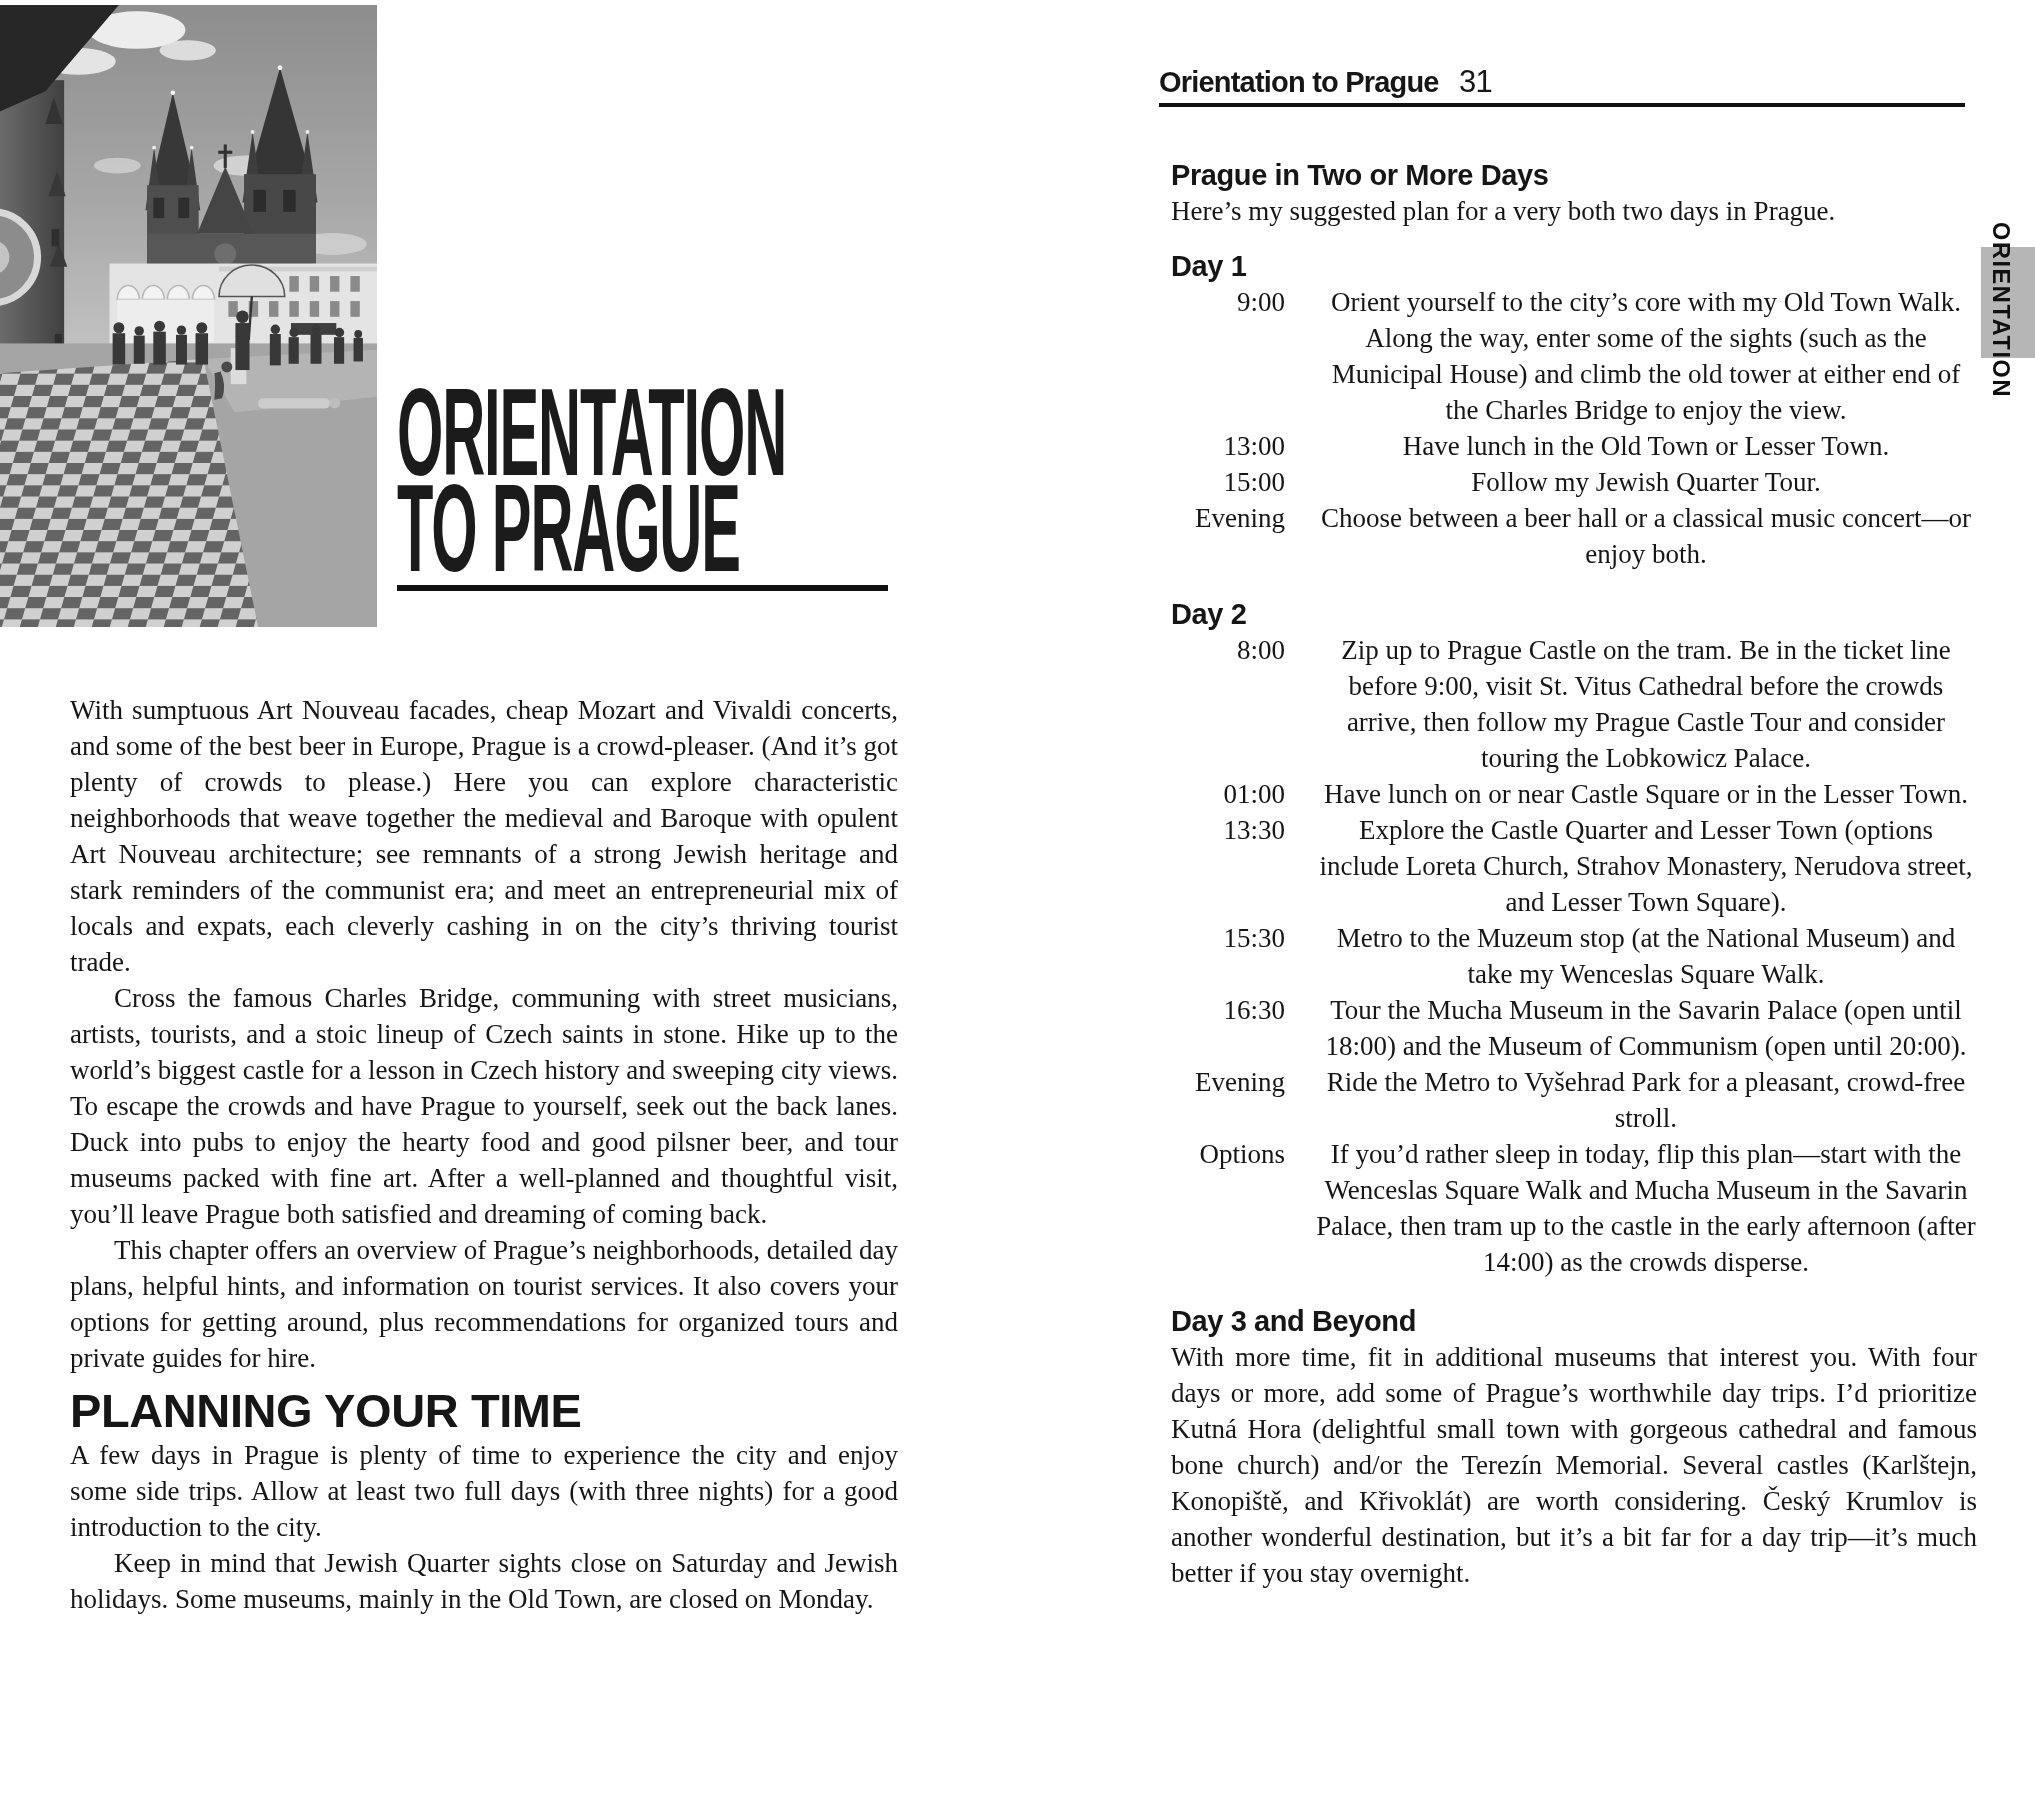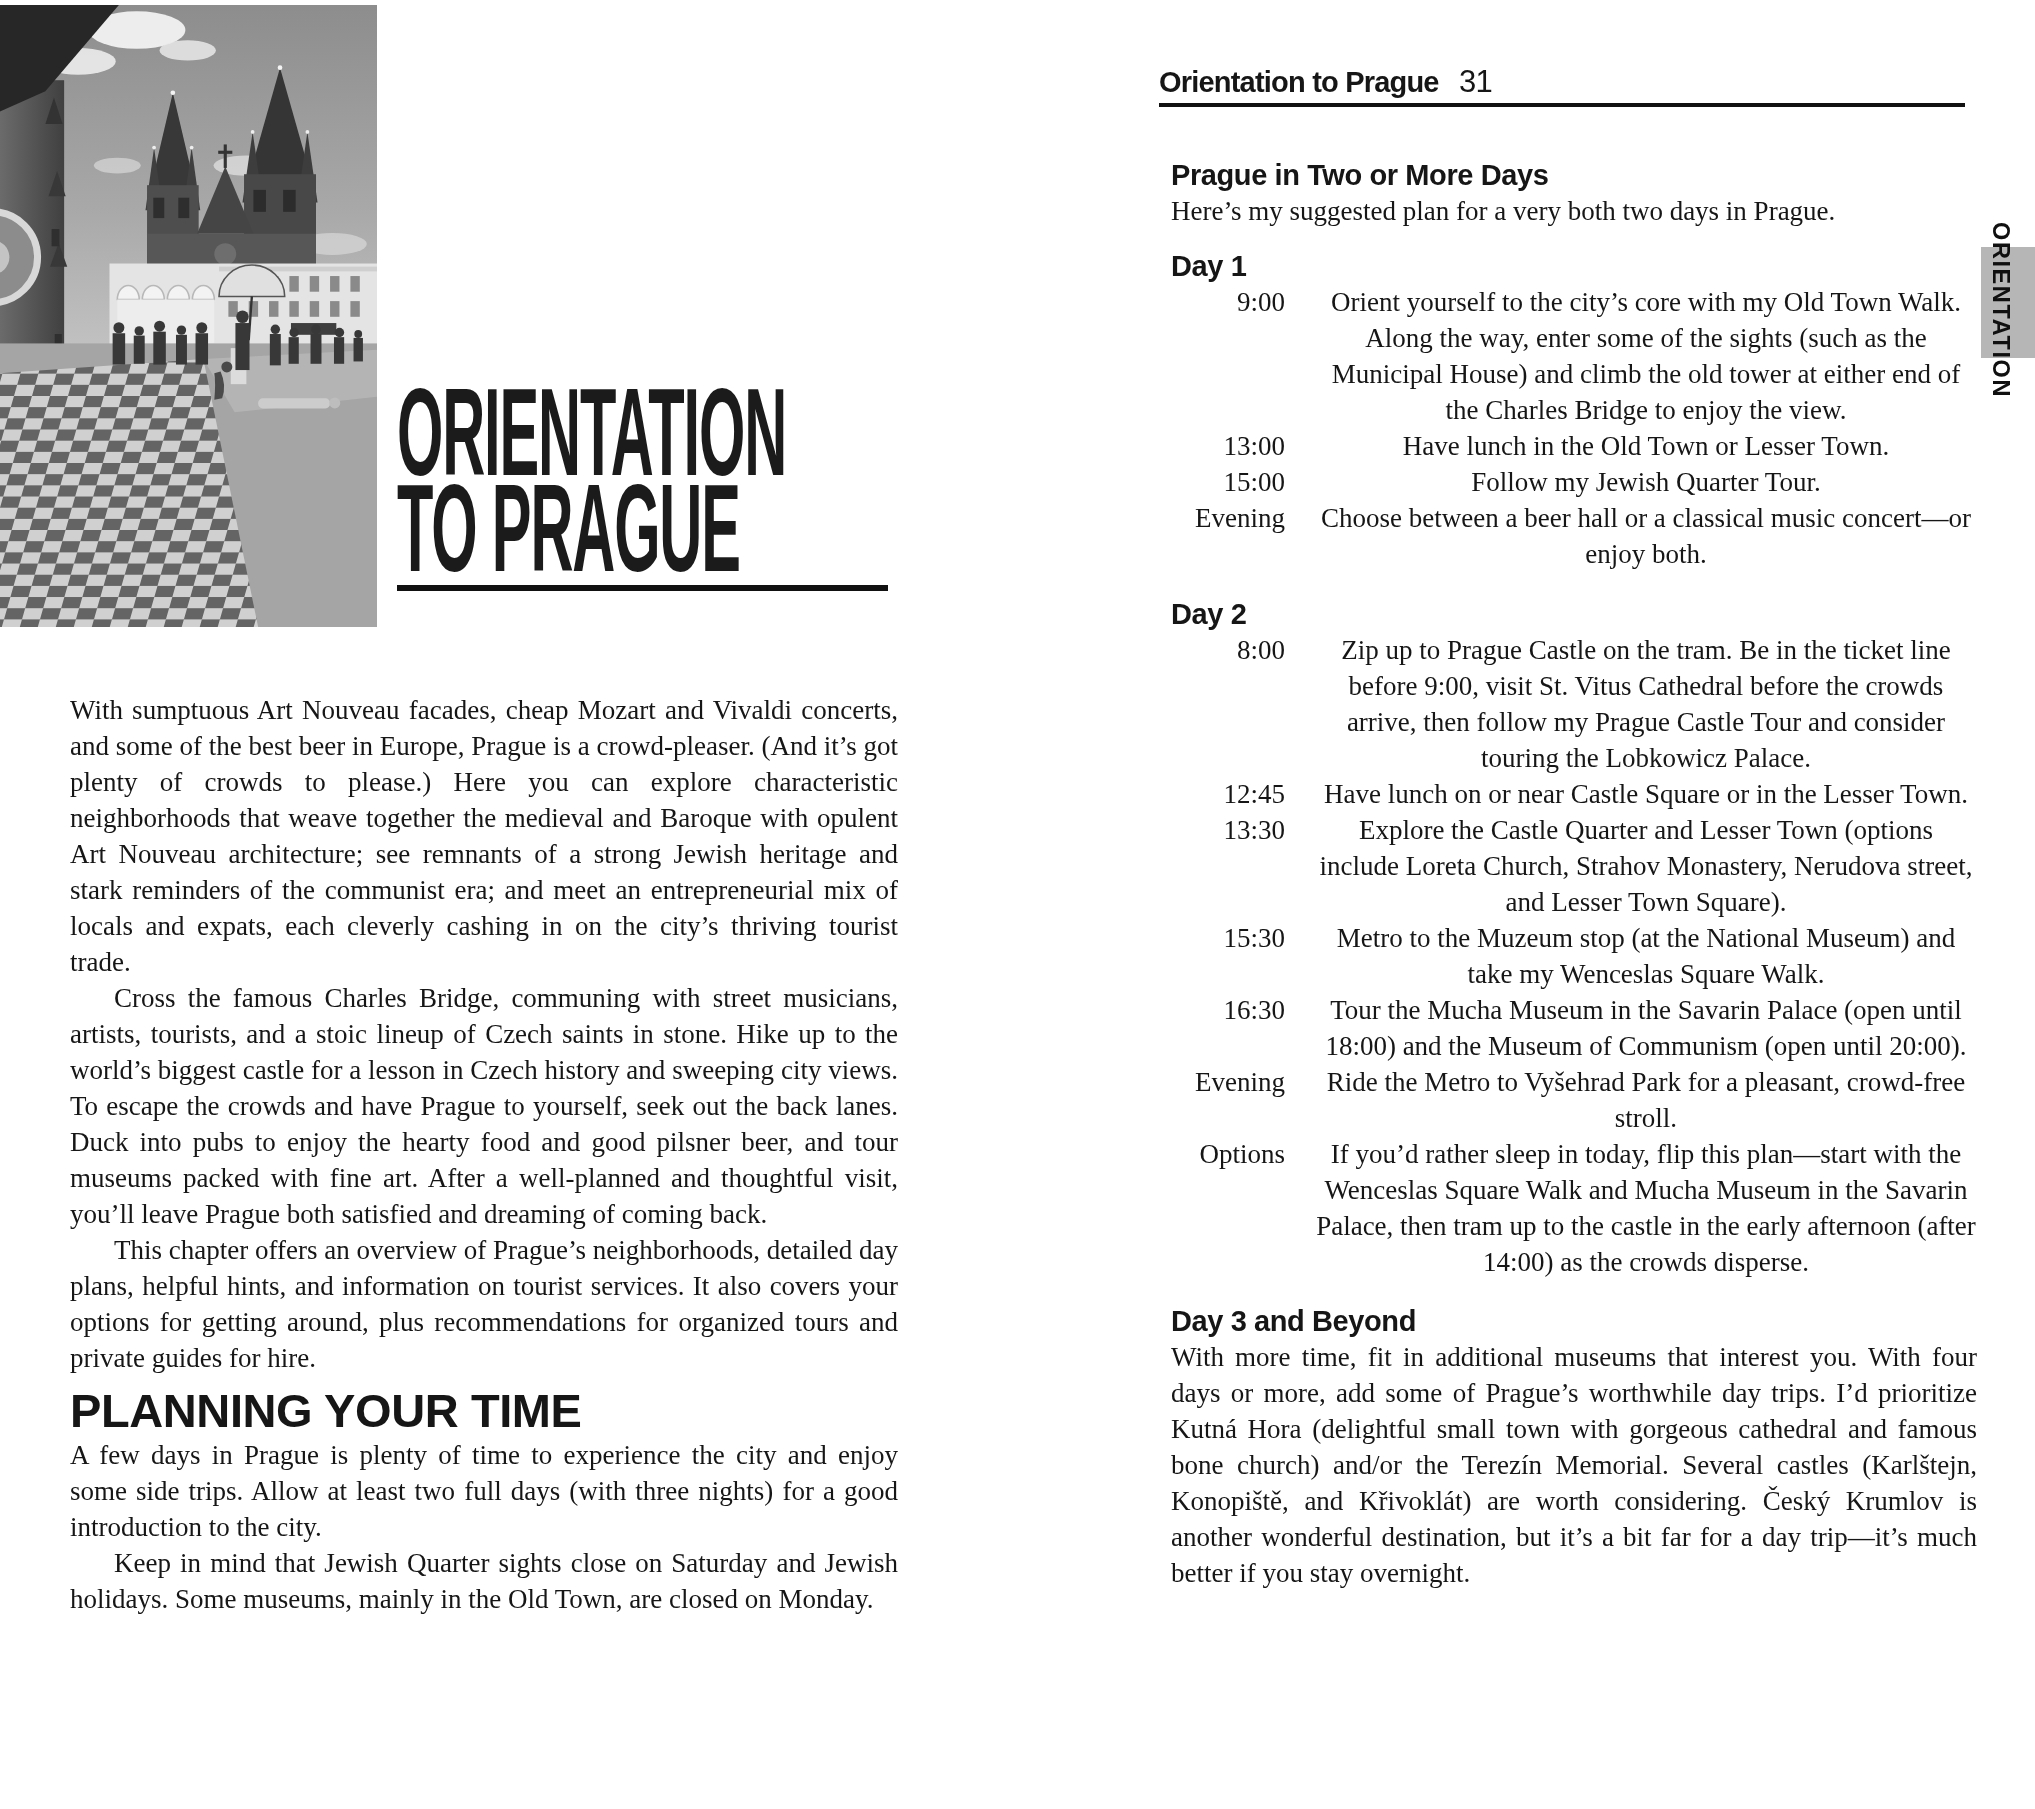--- a/index.html
+++ b/index.html
@@ -251,21 +251,21 @@
       </div>
     </div>
 
     <div class="sans-heading day-heading">Day 2</div>
     <div class="sched">
       <div class="sched-row">
         <div class="sched-time">8:00</div>
         <div class="sched-desc">Zip up to Prague Castle on the tram. Be in the ticket line before 9:00, visit St. Vitus Cathedral before the crowds arrive, then follow my Prague Castle Tour and consider touring the Lobkowicz Palace.</div>
       </div>
       <div class="sched-row">
-        <div class="sched-time">12:45</div>
+        <div class="sched-time">01:00</div>
         <div class="sched-desc">Have lunch on or near Castle Square or in the Lesser Town.</div>
       </div>
       <div class="sched-row">
         <div class="sched-time">13:30</div>
         <div class="sched-desc">Explore the Castle Quarter and Lesser Town (options include Loreta Church, Strahov Monastery, Nerudova street, and Lesser Town Square).</div>
       </div>
       <div class="sched-row">
         <div class="sched-time">15:30</div>
         <div class="sched-desc">Metro to the Muzeum stop (at the National Museum) and take my Wenceslas Square Walk.</div>
       </div>

